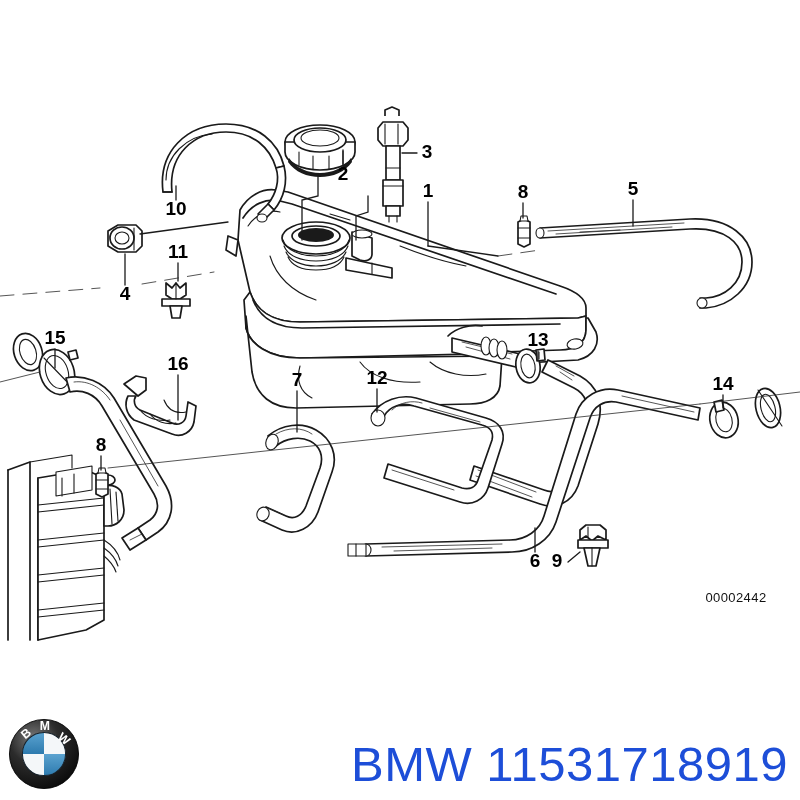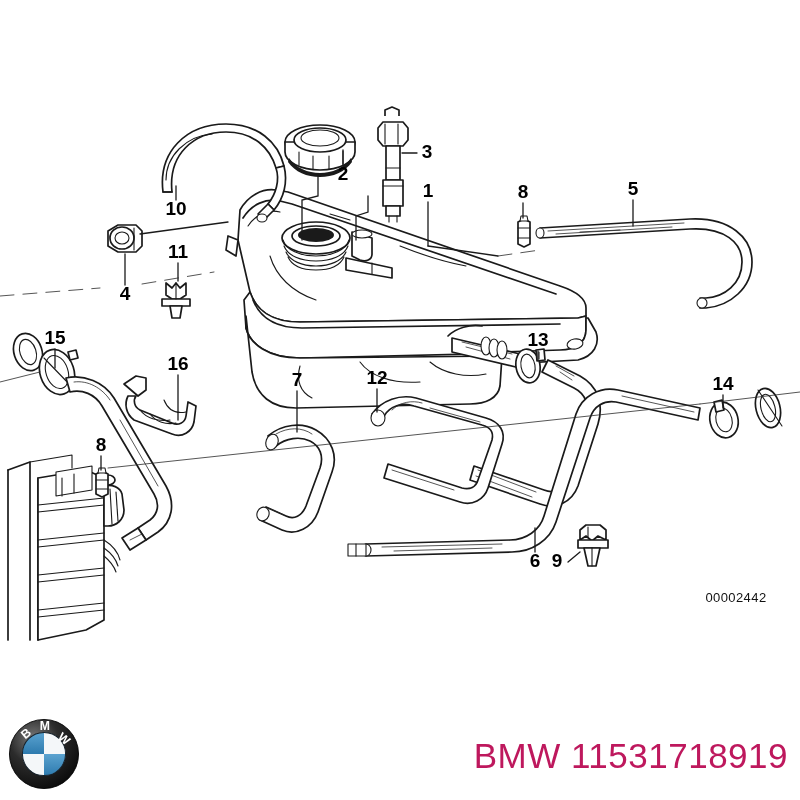--- a/index.html
+++ b/index.html
@@ -52,23 +52,23 @@
     left: 8px;
     top: 718px;
     width: 72px;
     height: 72px;
   }
   .partnum {
     position: absolute;
     right: 12px;
     top: 736px;
     font-family: "Liberation Sans", sans-serif;
-    font-size: 35px;
+    font-size: 49px;
     font-weight: normal;
-    color: #be185d;
+    color: #1d4ed8;
     letter-spacing: 0.5px;
     white-space: nowrap;
     text-align: right;
   }
 </style>
 </head>
 <body>
 
 <div id="diagram-root">
 

